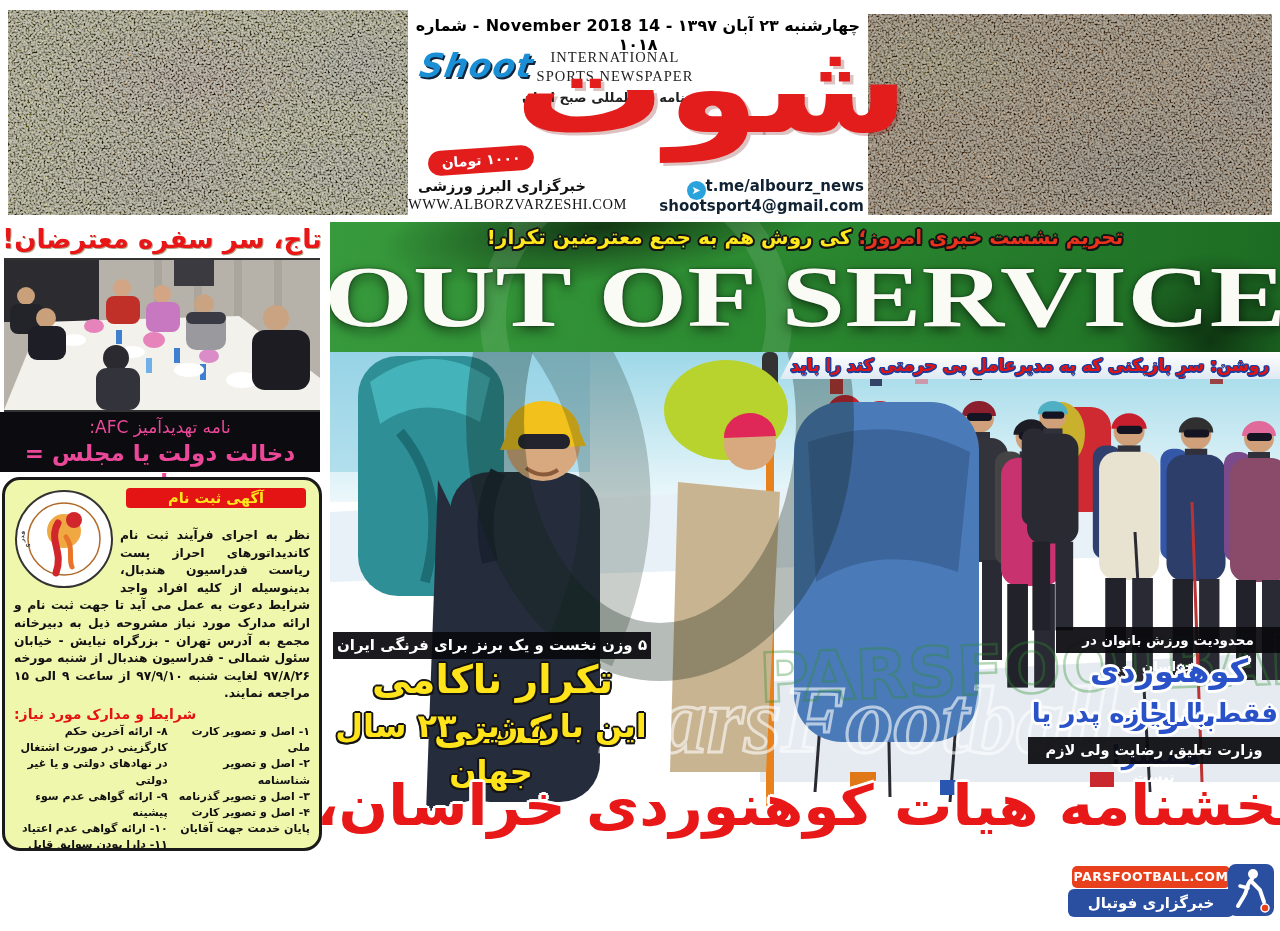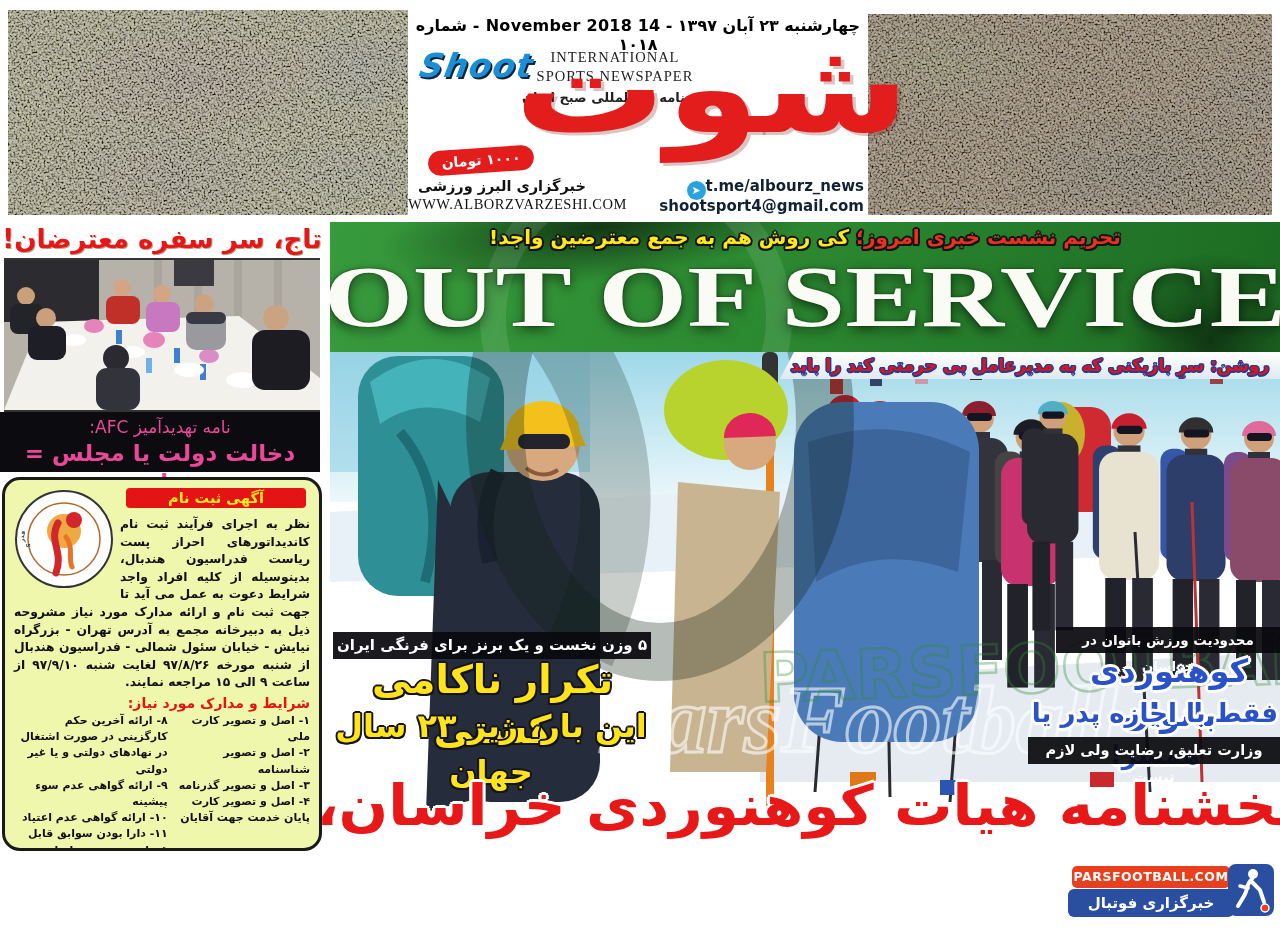--- a/index.html
+++ b/index.html
@@ -104,24 +104,24 @@
   #dinner{left:4px;top:258px;width:316px;height:150px;border-top:2px solid #333;border-bottom:2px solid #333;}
   #dinner svg{display:block;width:100%;height:100%;}
   #afc{left:0;top:412px;width:320px;height:60px;background:#0c0c10;color:#ec4899;padding-top:3px;box-sizing:border-box;}
   #afc .l1{font-size:17px;line-height:24px;}
   #afc .l2{font-size:23px;line-height:29px;font-weight:bold;}
 
   
   #ad{left:2px;top:477px;width:320px;height:374px;background:#eff7ac;border:3px solid #1a1a1a;
      border-radius:18px;box-sizing:border-box;padding:7px 9px;overflow:hidden;color:#101010;}
   #adLogo{float:left;width:100px;height:102px;margin:2px 6px 2px 0;}
-  #adTitle{margin:1px 4px 8px 112px;background:#e41414;color:#ffe81c;font-size:14.5px;
+  #adTitle{margin:1px 4px 19px 112px;background:#e41414;color:#ffe81c;font-size:14.5px;
      text-align:center;border-radius:4px;padding:2px 16px;font-weight:bold;}
   #adBody{font-size:12.3px;line-height:17.6px;font-weight:bold;text-align:justify;}
-  #adSub{clear:both;color:#e41414;font-size:14px;font-weight:bold;text-align:right;margin:3px 0 2px;}
+  #adSub{clear:both;color:#e41414;font-size:14px;font-weight:bold;text-align:left;margin:3px 0 2px;}
   .reqCols{display:flex;gap:6px;}
   .reqCols .col{font-size:11px;line-height:16.2px;font-weight:bold;}
   .reqCols .colR{width:47%;}
   .reqCols .colL{width:53%;}
 
   
   #badge{left:1064px;top:862px;width:210px;height:62px;}
   #badge .bar1{position:absolute;right:44px;top:4px;width:158px;height:22px;background:#e8401c;
      border-radius:5px;color:#fff;font-size:12.5px;line-height:22px;text-align:center;
      font-weight:bold;letter-spacing:.5px;}
@@ -179,21 +179,21 @@
     <div class="abs b" id="email">shootsport4@gmail.com</div>
   </div>
 
   <div class="abs" id="lead">
     <div class="blobA"></div>
     <div class="blobB"></div>
     <div class="ring"></div>
     <div class="abs ctr b rtl o-dark" id="kicker">
       <span class="k1">تحریم نشست خبری امروز؛</span>
       <span> </span>
-      <span class="k2">کی روش هم به جمع معترضین واجد!</span>
+      <span class="k2">کی روش هم به جمع معترضین تکرار!</span>
     </div>
     <div class="abs" id="bigHead">OUT OF SERVICE</div>
   </div>
 
   <div class="abs" id="photo">
     <svg viewBox="0 0 950 510" preserveAspectRatio="none">
       <defs>
         <linearGradient id="sky" x1="0" y1="0" x2="0" y2="1">
           <stop offset="0" stop-color="#9ed8e8"></stop>
             <stop offset="1" stop-color="#f2fafc"></stop>

